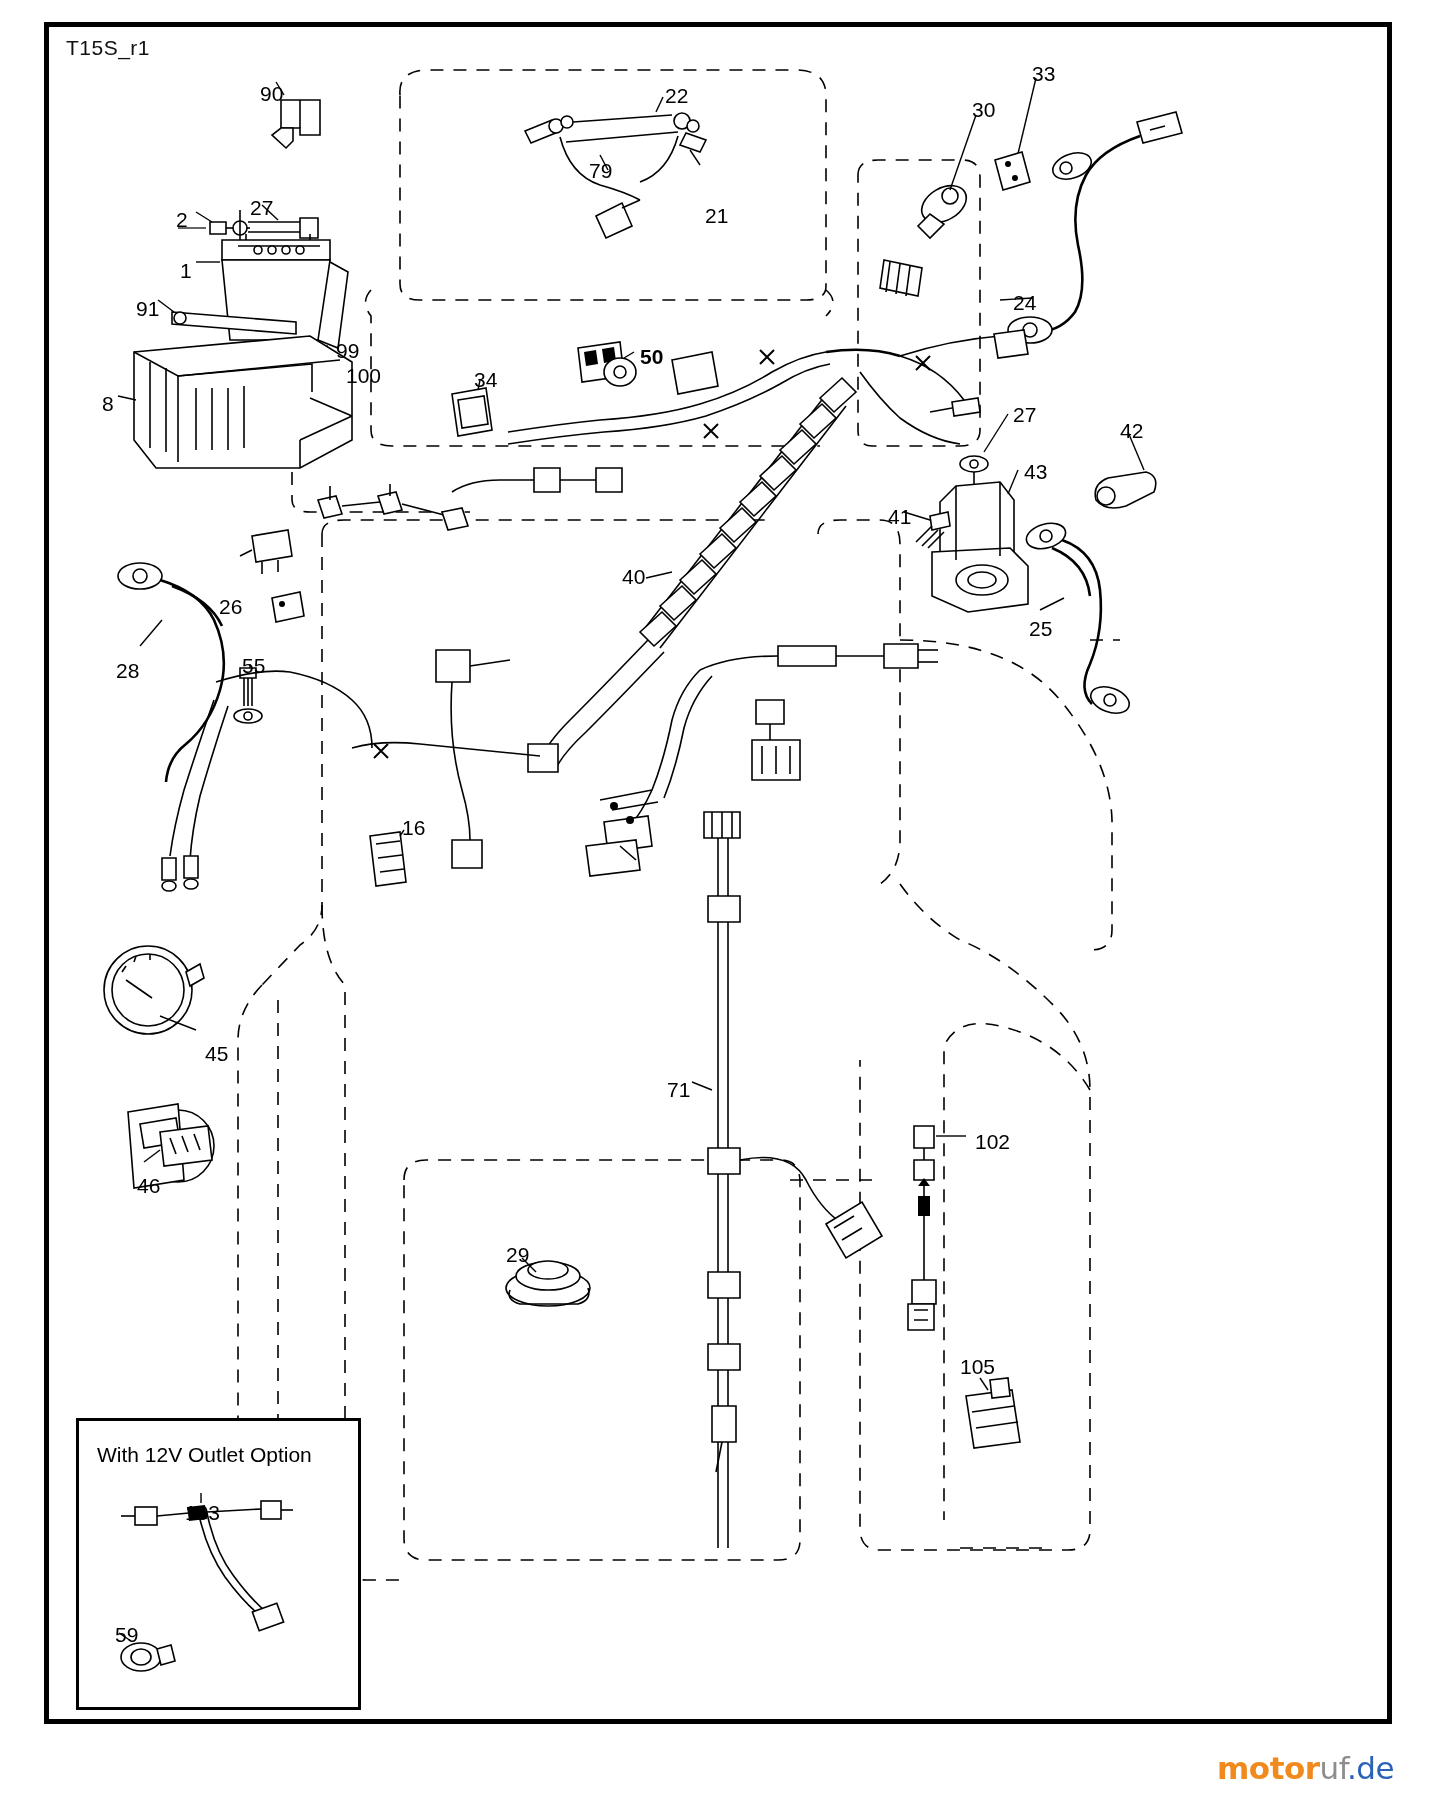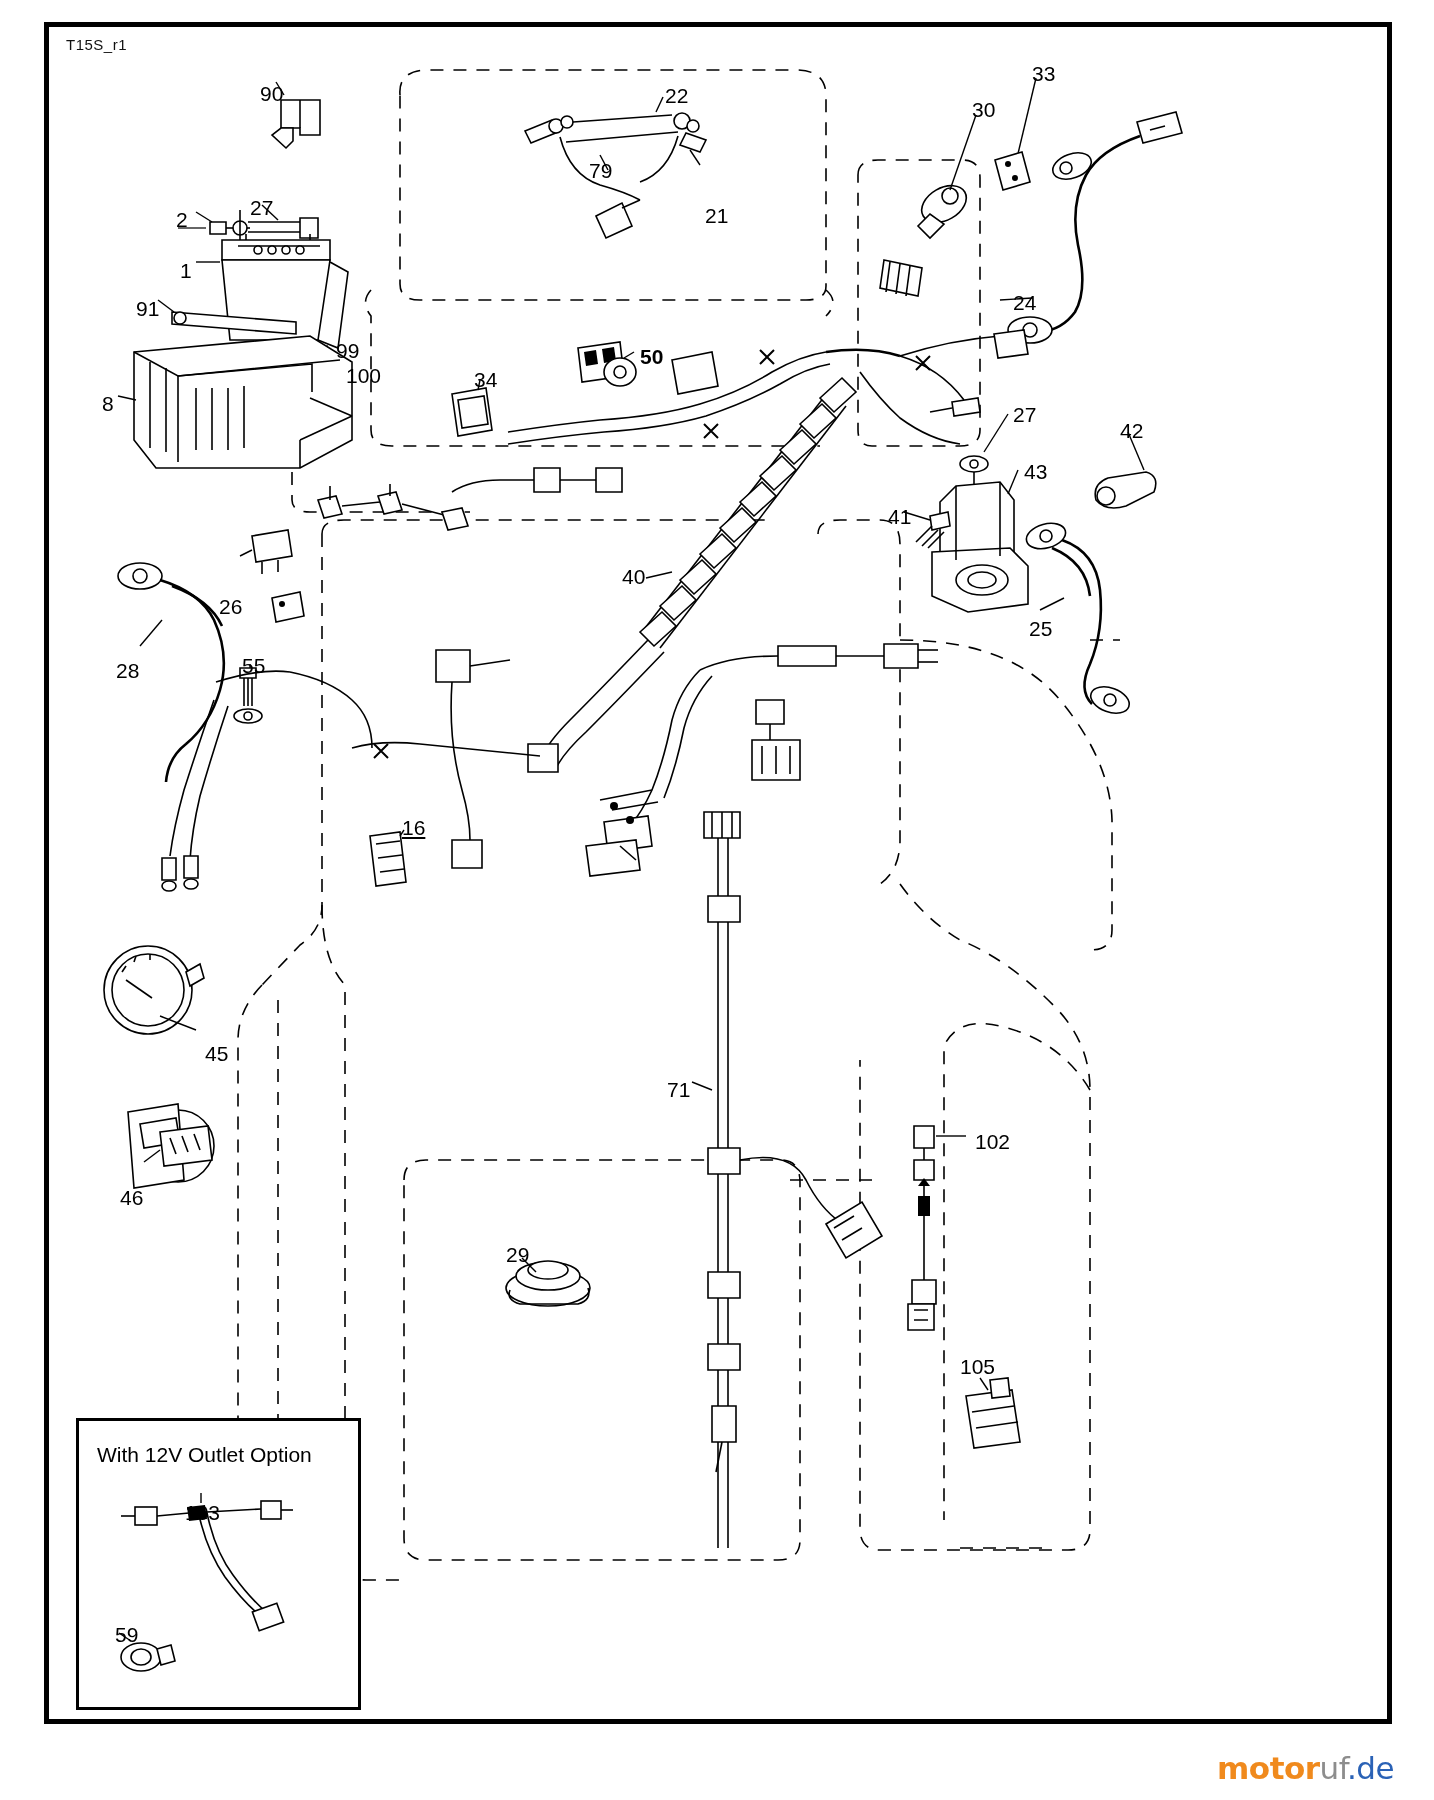--- a/index.html
+++ b/index.html
@@ -28,21 +28,21 @@
     width: 1348px;
     height: 1702px;
     border: 5px solid #000;
     box-sizing: border-box;
     background: #fff;
   }
   .diagram-title {
     position: absolute;
     left: 66px;
     top: 36px;
-    font-size: 15px;
+    font-size: 21px;
     color: #111;
     letter-spacing: 0.5px;
   }
   
   .lbl {
     position: absolute;
     font-size: 21px;
     color: #000;
     white-space: nowrap;
   }
@@ -493,25 +493,25 @@
     <div class="lbl" style="left:102px; top:392px;">8</div>
     <div class="lbl" style="left:1013px; top:403px;">27</div>
     <div class="lbl" style="left:1120px; top:419px;">42</div>
     <div class="lbl" style="left:1024px; top:460px;">43</div>
     <div class="lbl" style="left:888px; top:505px;">41</div>
     <div class="lbl" style="left:219px; top:567px;margin-top:28px;">26</div>
     <div class="lbl" style="left:622px; top:565px;">40</div>
     <div class="lbl" style="left:1029px; top:617px;">25</div>
     <div class="lbl" style="left:116px; top:659px;">28</div>
     <div class="lbl" style="left:242px; top:654px;">55</div>
-    <div class="lbl" style="left:402px; top:816px;text-decoration:underline;">16</div>
+    <div class="lbl" style="left:402px; top:816px;">16</div>
     <div class="lbl" style="left:205px; top:1042px;">45</div>
     <div class="lbl" style="left:667px; top:1078px;">71</div>
     <div class="lbl" style="left:975px; top:1130px;">102</div>
-    <div class="lbl" style="left:120px; top:1174px;margin-top:12px;">46</div>
+    <div class="lbl" style="left:137px; top:1174px;">46</div>
     <div class="lbl" style="left:506px; top:1243px;">29</div>
     <div class="lbl" style="left:960px; top:1355px;">105</div>
   </div>
 
   <div class="option-box">
     <div class="caption">With 12V Outlet Option</div>
     <svg width="285" height="292" viewBox="0 0 285 292">
       <g class="ln" fill="none" stroke="#000" stroke-width="1.6">
         <rect class="wht" x="56" y="86" width="22" height="18" fill="#fff"></rect>
         <path d="M56 95 L42 95"></path>

